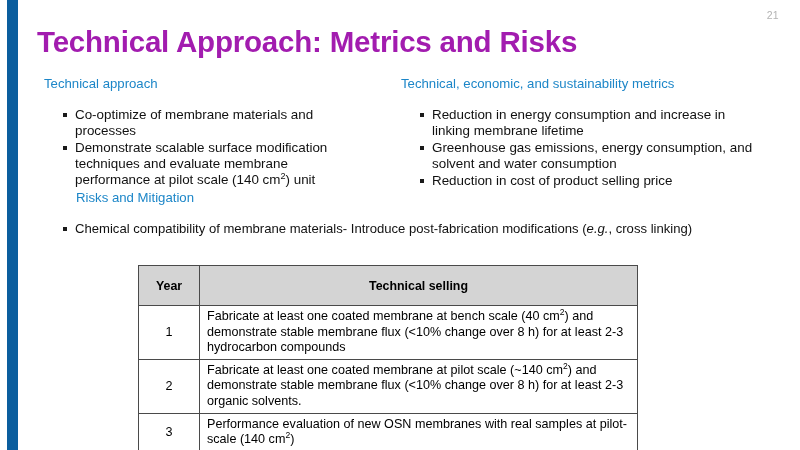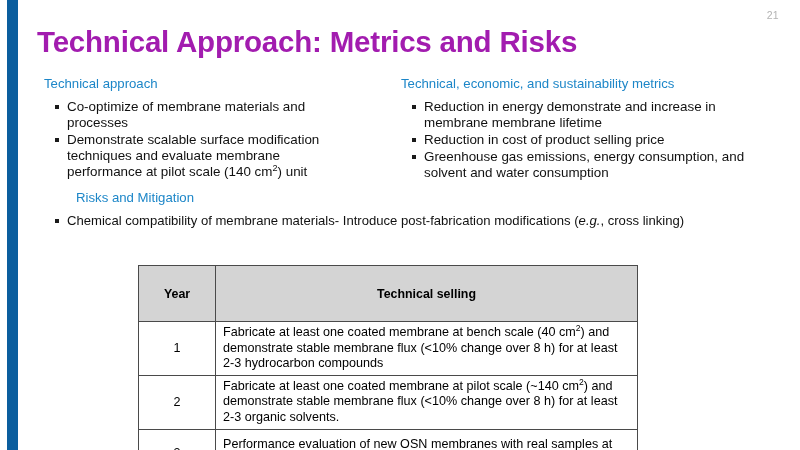--- a/index.html
+++ b/index.html
@@ -58,21 +58,21 @@
   .sect-head {
     font-size: 13.2px;
     font-weight: normal;
     color: #1c86c8;
     line-height: 15px;
     margin: 0 0 1px 0;
     white-space: nowrap;
   }
   ul.bl {
     list-style: none;
-    margin: 8px;
+    margin: 16px;
     padding: 0;
   }
   ul.bl > li {
     position: relative;
     padding-left: 15px;
     font-size: 13.4px;
     line-height: 16.2px;
     color: #111111;
     margin: 0 0 0.5px 0;
   }
@@ -105,21 +105,21 @@
     position: absolute;
     left: 138px;
     top: 265px;
     width: 500px;
     border-collapse: collapse;
     table-layout: fixed;
   }
   #metrics-table td, #metrics-table th {
     border: 1px solid #4a4a4a;
     vertical-align: middle;
-    padding: 16px;
+    padding: 8px;
   }
   #metrics-table th {
     background: #d4d4d4;
     font-size: 12.4px;
     font-weight: bold;
     height: 23px;
     color: #000;
   }
   #metrics-table th.year-h { width: 44px; }
   #metrics-table td.year-c {
@@ -152,23 +152,23 @@
     <div class="sect-head">Technical approach</div>
     <ul class="bl">
       <li>Co-optimize of membrane materials and processes</li>
       <li>Demonstrate scalable surface modification techniques and evaluate membrane performance at pilot scale (140 cm<sup>2</sup>) unit</li>
     </ul>
   </div>
 
   <div class="col" id="col-right">
     <div class="sect-head">Technical, economic, and sustainability metrics</div>
     <ul class="bl">
-      <li>Reduction in energy demonstrate and increase in membrane membrane lifetime</li>
+      <li>Reduction in energy consumption and increase in linking membrane lifetime</li>
+      <li>Greenhouse gas emissions, energy consumption, and solvent and water consumption</li>
       <li>Reduction in cost of product selling price</li>
-      <li>Greenhouse gas emissions, energy consumption, and solvent and water consumption</li>
     </ul>
   </div>
 
   <div id="sect-risks">
     <div class="sect-head">Risks and Mitigation</div>
     <ul class="bl">
       <li>Chemical compatibility of membrane materials- Introduce post-fabrication modifications (<i>e.g.</i>, cross linking)</li>
     </ul>
   </div>
 

